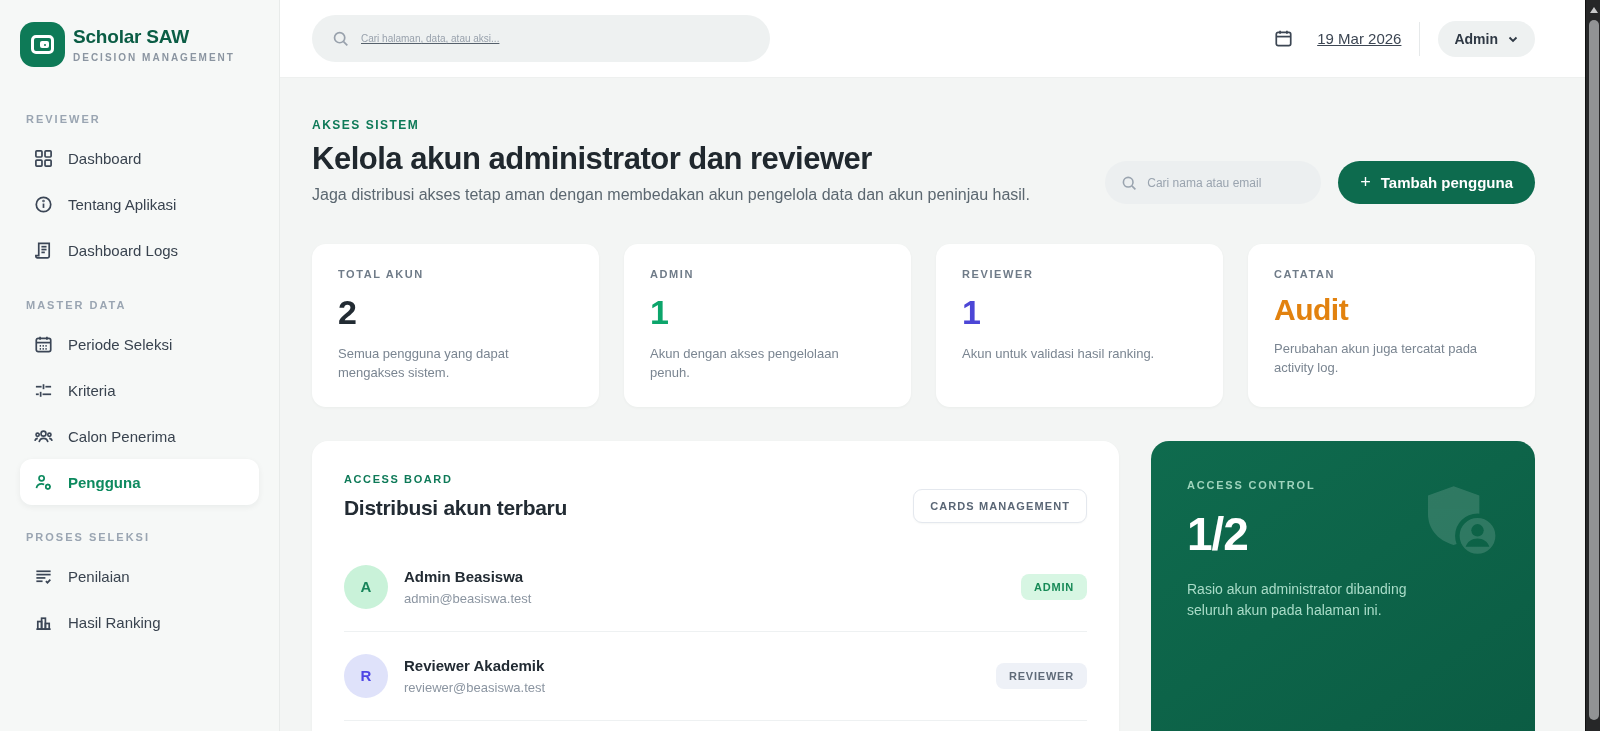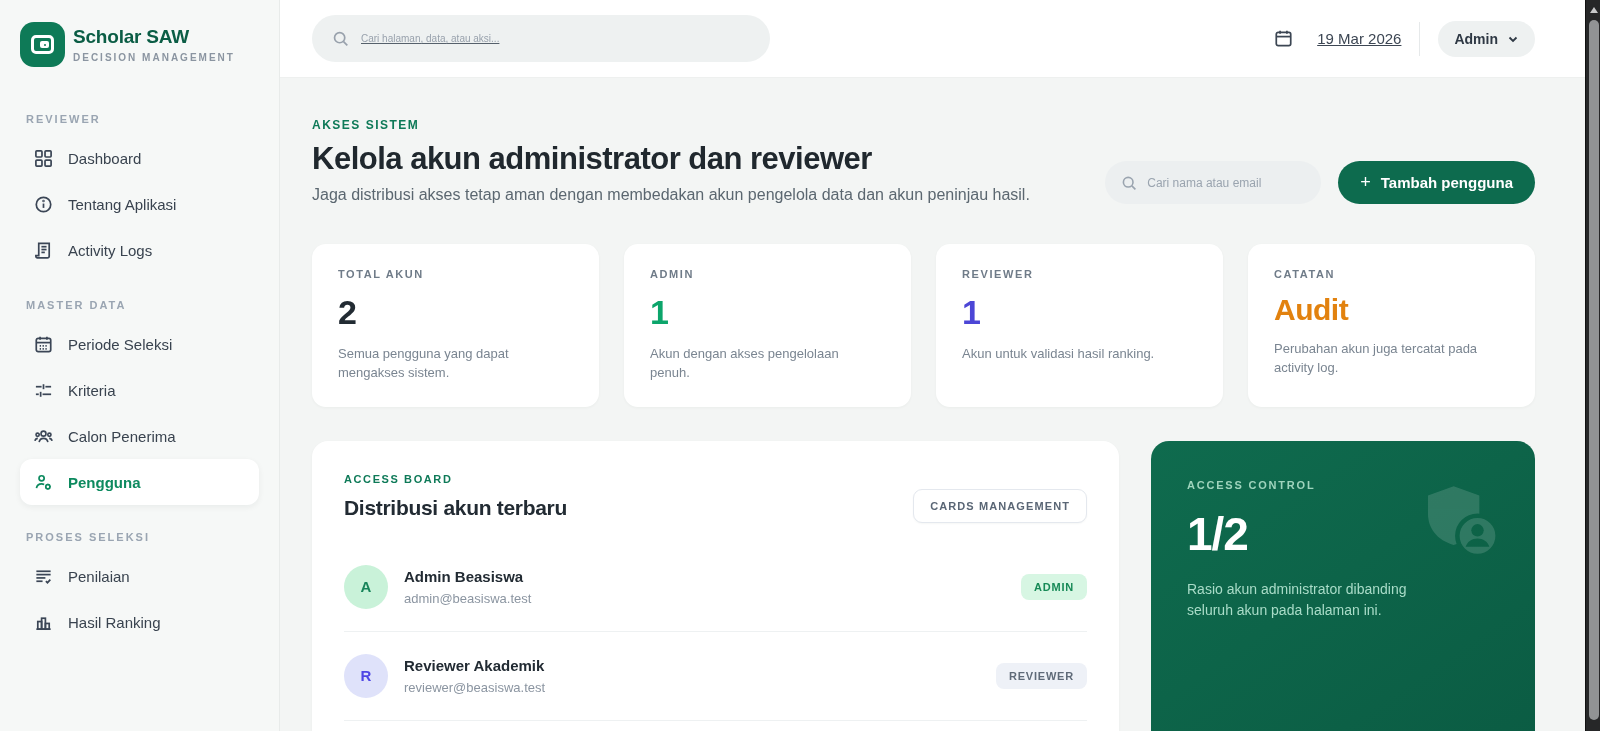--- a/index.html
+++ b/index.html
@@ -126,21 +126,21 @@
     </div>
     <div class="nav-item">
       <span class="ico">
         <svg width="19" height="19" viewBox="0 0 20 20" fill="none" stroke-width="1.8">
             <path d="M5 2.5h11v13.5a1.8 1.8 0 0 1-1.8 1.8H3.5a1.5 1.5 0 0 1-1.5-1.5v-1h3V2.5z"></path>
             <line x1="7.8" y1="6" x2="13.2" y2="6"></line>
             <line x1="7.8" y1="9" x2="13.2" y2="9"></line>
             <line x1="7.8" y1="12" x2="11.4" y2="12"></line>
           </svg>
       </span>
-      <span>Activity Logs</span>
+      <span>Dashboard Logs</span>
     </div>
 
     <div class="nav-section-label">MASTER DATA</div>
     <div class="nav-item">
       <span class="ico">
         <svg width="19" height="19" viewBox="0 0 20 20" fill="none" stroke-width="1.8">
             <rect x="2.4" y="3.6" width="15.2" height="14" rx="2"></rect>
             <line x1="2.4" y1="8" x2="17.6" y2="8"></line>
             <line x1="6.4" y1="1.8" x2="6.4" y2="5"></line>
             <line x1="13.6" y1="1.8" x2="13.6" y2="5"></line>

